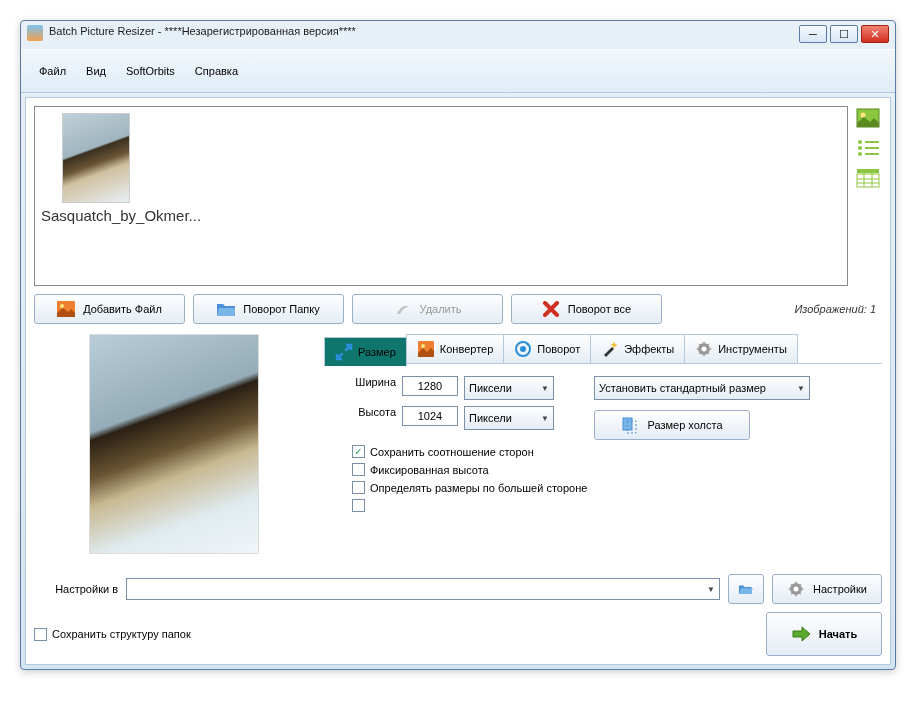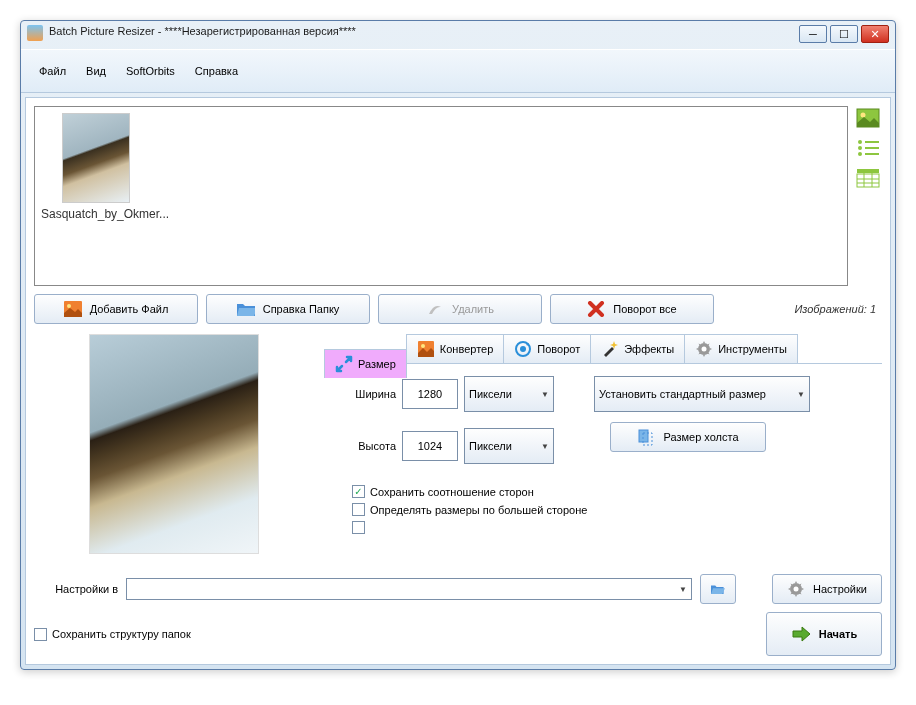--- a/index.html
+++ b/index.html
@@ -10,49 +10,49 @@
 .titlebar-text { flex: 1; color: #1a1a1a; }
 .winbtn { width: 28px; height: 18px; margin-left: 3px; border: 1px solid #5a7ca8; border-radius: 2px; display: flex; align-items: center; justify-content: center; cursor: pointer; background: linear-gradient(#f5f9fd, #d8e6f3); }
 .winbtn.close { background: linear-gradient(#f08070, #d03020); color: #fff; border-color: #a02010; }
 .menubar { display: flex; padding: 12px 8px; background: linear-gradient(#f2f7fc, #e0ecf7); border-top: 1px solid #fff; border-bottom: 1px solid #b5c9de; }
 .menuitem { padding: 3px 10px; cursor: pointer; }
 .content { background: #fff; margin: 4px; border: 1px solid #b5c9de; padding: 8px; }
 .thumbs-area { display: flex; gap: 8px; }
 .thumbs-panel { flex: 1; border: 1px solid #888; background: #fff; height: 180px; padding: 6px; position: relative; }
 .thumb-item { width: 110px; text-align: center; }
 .thumb-img { width: 68px; height: 90px; margin: 0 auto 4px; background: linear-gradient(160deg, #c0d0d8 0%, #a0b5c0 40%, #3a3020 42%, #6a5535 55%, #d0c0a0 65%, #e8f0f5 100%); border: 1px solid #ccc; }
-.thumb-label { color: #333; font-size: 12px; }
+.thumb-label { color: #333; font-size: 15px; }
 .side-icons { width: 26px; display: flex; flex-direction: column; gap: 10px; padding-top: 2px; }
 .side-icon { width: 24px; height: 20px; cursor: pointer; }
 .toolbar-row { display: flex; align-items: center; gap: 8px; margin-top: 8px; }
 .tbtn { display: flex; align-items: center; justify-content: center; gap: 8px; height: 30px; border: 1px solid #9aafca; border-radius: 3px; background: linear-gradient(#fefefe, #e4ecf5); cursor: pointer; padding: 0 10px; }
-.tbtn.wide { width: 164px; }
+.tbtn.wide { width: 151px; }
 .tbtn.disabled { color: #999; cursor: default; }
 .tbtn-icon { width: 18px; height: 16px; }
 .spacer { flex: 1; }
 .count-label { color: #333; padding-right: 6px; font-style: italic; }
 .lower { display: flex; gap: 10px; margin-top: 10px; }
 .preview { width: 280px; height: 230px; display: flex; align-items: flex-start; justify-content: center; }
 .preview-img { width: 170px; height: 220px; background: linear-gradient(160deg, #b8cdd8 0%, #95adb8 35%, #2a2015 38%, #4a3a22 45%, #6a5535 52%, #c8b890 62%, #e0ebf0 80%, #f0f5f8 100%); border: 1px solid #ddd; }
 .tabs-area { flex: 1; }
 .tabstrip { display: flex; border-bottom: 1px solid #b5c9de; }
 .tab { display: flex; align-items: center; gap: 5px; padding: 5px 10px; border: 1px solid #b5c9de; border-bottom: none; background: linear-gradient(#fefefe, #e4ecf5); cursor: pointer; margin-right: -1px; }
-.tab.active { background: #f0abfc; position: relative; top: 15px; }
+.tab.active { background: #0f766e; position: relative; top: 3px; }
 .tab-icon { width: 18px; height: 18px; }
 .tab-content { padding: 12px 8px 8px; }
-.form-row { display: flex; align-items: center; gap: 6px; margin-bottom: 16px; }
+.form-row { display: flex; align-items: flex-start; gap: 6px; margin-bottom: 6px; }
 .form-label { width: 64px; text-align: right; }
-.num-input { width: 56px; height: 30px; border: 1px solid #7a8fa8; padding: 0 4px; text-align: center; background: #fff; }
-.combo { width: 90px; height: 36px; border: 1px solid #7a8fa8; background: linear-gradient(#fefefe, #e4ecf5); display: flex; align-items: center; justify-content: space-between; padding: 0 4px; cursor: pointer; }
+.num-input { width: 56px; height: 20px; border: 1px solid #7a8fa8; padding: 0 4px; text-align: center; background: #fff; }
+.combo { width: 90px; height: 24px; border: 1px solid #7a8fa8; background: linear-gradient(#fefefe, #e4ecf5); display: flex; align-items: center; justify-content: space-between; padding: 0 4px; cursor: pointer; }
 .combo.wide { width: 216px; }
 .combo-arr { font-size: 8px; color: #444; }
 .chk-row { display: flex; align-items: center; gap: 5px; margin: 5px 0 5px 20px; }
 .chk { width: 13px; height: 13px; border: 1px solid #7a8fa8; background: #fff; display: flex; align-items: center; justify-content: center; font-size: 10px; color: #2a5; cursor: pointer; }
 .right-col { margin-left: 30px; display: flex; flex-direction: column; gap: 10px; }
-.big-btn { width: 156px; height: 30px; display: flex; align-items: center; justify-content: center; gap: 8px; border: 1px solid #9aafca; border-radius: 3px; background: linear-gradient(#fefefe, #e4ecf5); cursor: pointer; margin-left: 16px; }
+.big-btn { width: 156px; height: 30px; display: flex; align-items: center; justify-content: center; gap: 8px; border: 1px solid #9aafca; border-radius: 3px; background: linear-gradient(#fefefe, #e4ecf5); cursor: pointer; }
 .save-row { display: flex; align-items: center; gap: 8px; margin-top: 10px; }
 .save-label { width: 84px; text-align: right; }
 .save-input { flex: 1; height: 22px; border: 1px solid #7a8fa8; background: #fff; display: flex; align-items: center; justify-content: flex-end; padding: 0 4px; cursor: pointer; }
 .footer-row { display: flex; align-items: center; margin-top: 8px; }
 .start-btn { margin-left: auto; width: 116px; height: 44px; display: flex; align-items: center; justify-content: center; gap: 8px; border: 1px solid #9aafca; border-radius: 3px; background: linear-gradient(#fefefe, #e4ecf5); cursor: pointer; font-weight: bold; }
 </style>
 </head>
 <body>
 
 <div class="window">
@@ -116,21 +116,21 @@
             <circle cx="5" cy="5" r="2" fill="#ffe680"></circle>
             <path d="M0 12 L6 7 L11 11 L14 8 L18 12 V16 H0 Z" fill="#b05010"></path>
           </svg>
         <span>Добавить Файл</span>
       </div>
       <div class="tbtn wide">
         <svg class="tbtn-icon" viewBox="0 0 18 16">
             <path d="M0 3 L6 3 L8 5 L18 5 L18 15 L0 15 Z" fill="#4a90d9"></path>
             <path d="M2 7 L20 7 L17 15 L0 15 Z" fill="#7ab5e8"></path>
           </svg>
-        <span>Справка Папку</span>
+        <span>Поворот Папку</span>
       </div>
       <div class="tbtn wide disabled">
         <svg class="tbtn-icon" viewBox="0 0 18 16">
             <path d="M3 13 Q8 2 15 6 Q10 5 6 13 Z" fill="#c0c0c0"></path>
           </svg>
         <span>Удалить</span>
       </div>
       <div class="tbtn wide">
         <svg class="tbtn-icon" viewBox="0 0 16 16">
             <path d="M2 2 L14 14 M14 2 L2 14" stroke="#d03020" stroke-width="4" stroke-linecap="round"></path>
@@ -218,41 +218,45 @@
                 <span>Размер холста</span>
               </div>
             </div>
           </div>
           <div class="chk-row">
               <div class="chk">✓</div>
               <span>Сохранить соотношение сторон</span>
             </div>
           <div class="chk-row">
               <div class="chk"></div>
+              <span>Фиксированная высота</span>
+            </div>
+          <div class="chk-row">
+              <div class="chk"></div>
               <span>Определять размеры по большей стороне</span>
             </div>
           <div class="chk-row">
               <div class="chk"></div>
             </div>
         </div>
       </div>
     </div>
 
     <div class="save-row">
       <div class="save-label">Настройки в</div>
       <div class="save-input">
           <span class="combo-arr">▼</span>
         </div>
       <div class="tbtn" style="width:36px;">
         <svg width="20" height="16" viewBox="0 0 20 16">
             <path d="M0 3 L6 3 L8 5 L18 5 L18 15 L0 15 Z" fill="#4a90d9"></path>
             <path d="M3 7 L20 7 L16 15 L0 15 Z" fill="#7ab5e8"></path>
           </svg>
       </div>
-      <div class="tbtn" style="width:110px;margin-left:28px;">
+      <div class="tbtn" style="width:110px;">
         <svg width="18" height="18" viewBox="0 0 18 18">
             <circle cx="9" cy="9" r="6" fill="#999"></circle>
             <circle cx="9" cy="9" r="2.5" fill="#fff"></circle>
             <path d="M9 1 L10 3 L8 3 Z M9 17 L10 15 L8 15 Z M1 9 L3 8 L3 10 Z M17 9 L15 8 L15 10 Z M3.5 3.5 L5.5 4.5 L4.5 5.5 Z M14.5 14.5 L12.5 13.5 L13.5 12.5 Z M3.5 14.5 L4.5 12.5 L5.5 13.5 Z M14.5 3.5 L13.5 5.5 L12.5 4.5 Z" fill="#999"></path>
           </svg>
         <span>Настройки</span>
       </div>
     </div>
 
     <div class="footer-row">

